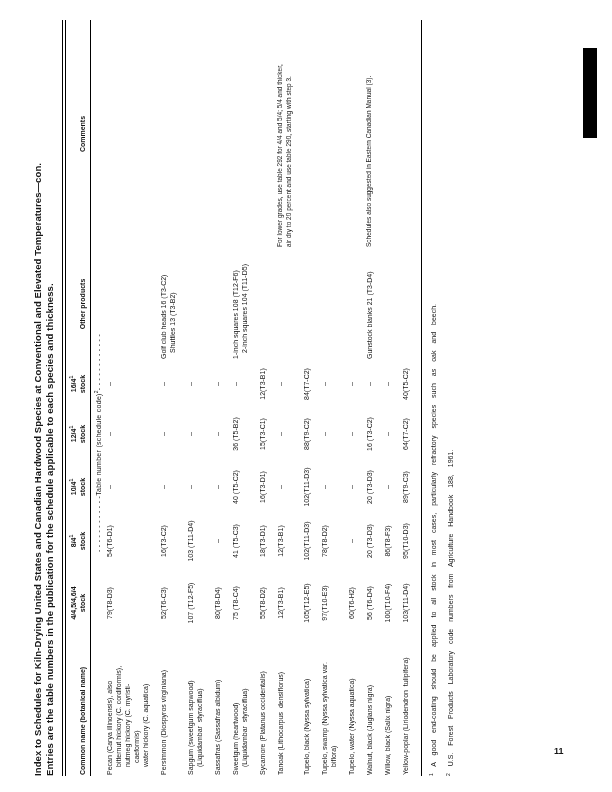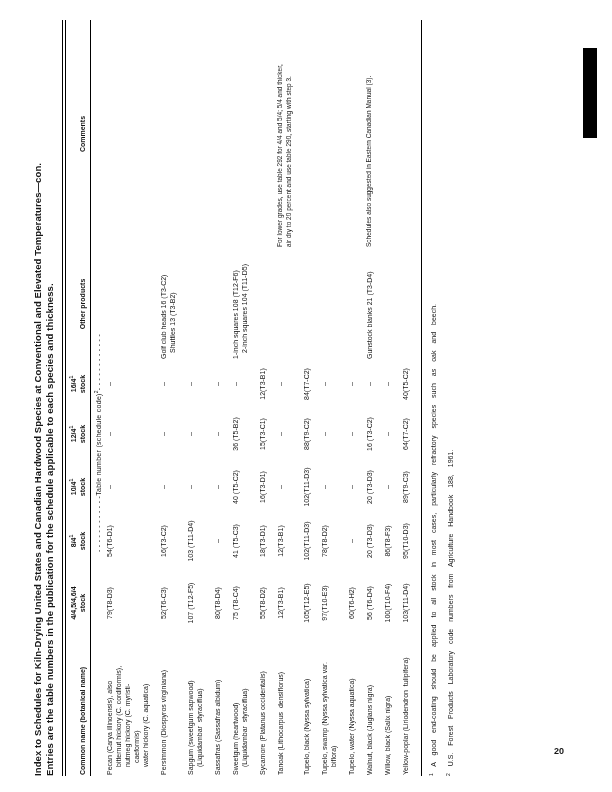--- a/index.html
+++ b/index.html
@@ -273,13 +273,13 @@
 
     <div class="btm-rule"></div>
 
     <div class="footnotes">
       <div class="footnote"><sup>1</sup> <span>A good end-coating should be applied to all stock in most cases, particularly refractory species such as oak and beech.</span></div>
       <div class="footnote"><sup>2</sup> <span>U.S. Forest Products Laboratory code numbers from Agriculture Handbook 188, 1961.</span></div>
     </div>
   </div>
 </div>
 
-<div class="page-number">20</div>
+<div class="page-number">11</div>
 
 </body></html>

